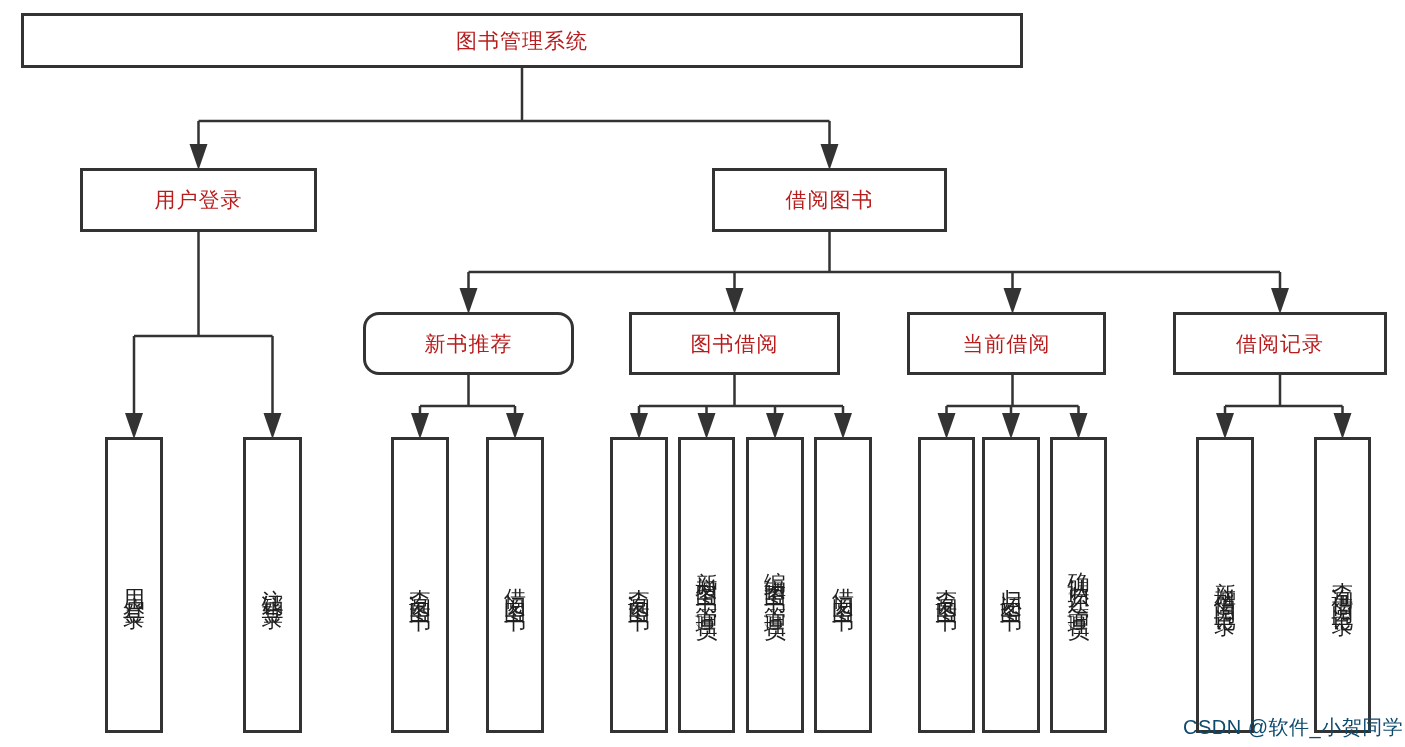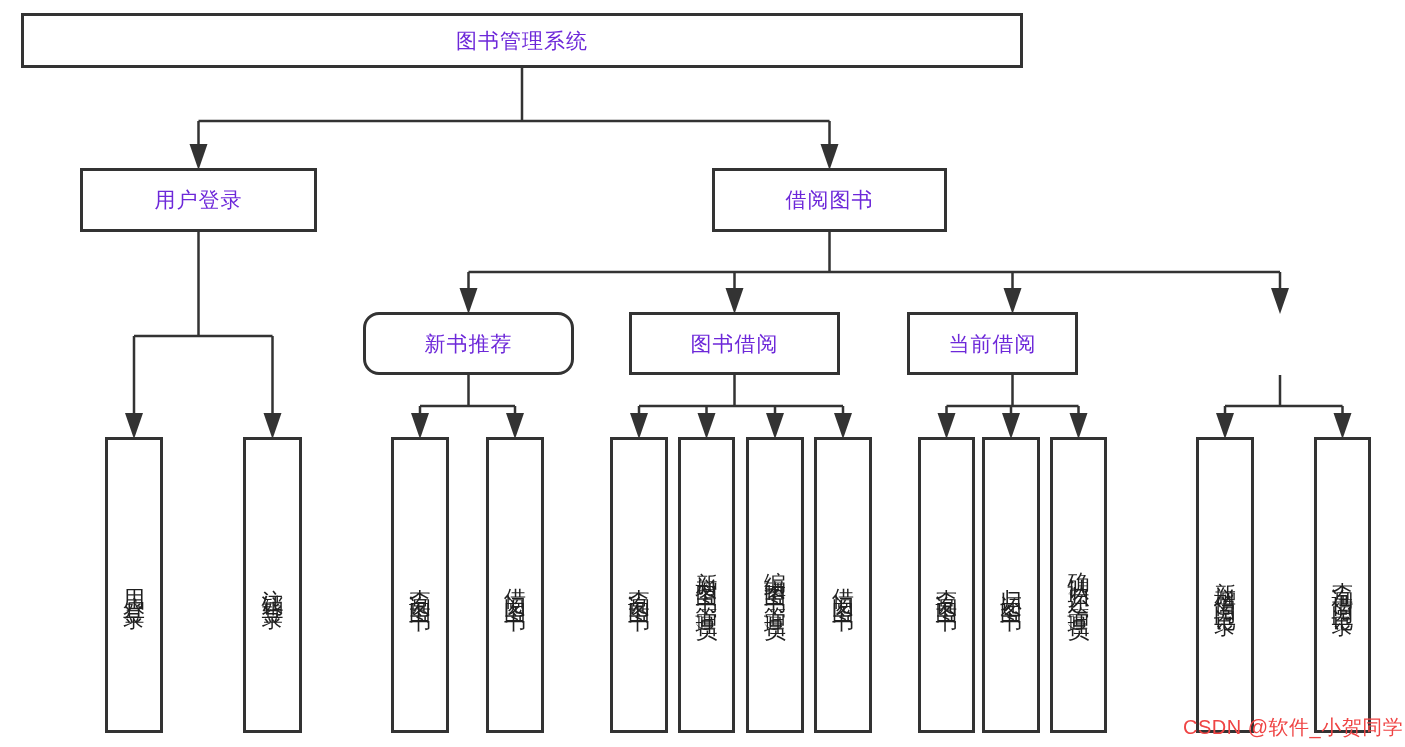--- a/index.html
+++ b/index.html
@@ -19,21 +19,21 @@
     position: absolute;
     left: 0; top: 0;
     width: 1405px; height: 747px;
     pointer-events: none;
   }
   .node {
     position: absolute;
     box-sizing: border-box;
     background: #ffffff;
     border: 3px solid #333333;
-    color: #6d28d9;
+    color: #b91c1c;
     display: flex;
     align-items: center;
     justify-content: center;
     font-size: 21px;
     letter-spacing: 1px;
     z-index: 2;
   }
   .leaf {
     position: absolute;
     box-sizing: border-box;
@@ -51,21 +51,21 @@
     font-size: 22px;
     letter-spacing: 7px;
     line-height: 1;
     white-space: nowrap;
   }
   .watermark {
     position: absolute;
     left: 1183px;
     top: 714px;
     font-size: 20px;
-    color: #ef4444;
+    color: #0c4a6e;
     white-space: nowrap;
     z-index: 3;
     letter-spacing: 0.5px;
   }
 </style>
 </head>
 <body>
 
 <div id="stage">
 
@@ -116,21 +116,22 @@
     </g>
   </svg>
 
   <div class="node" style="left:21px; top:13px; width:1002px; height:55px;">图书管理系统</div>
 
   <div class="node" style="left:80px; top:168px; width:237px; height:64px;">用户登录</div>
   <div class="node" style="left:712px; top:168px; width:235px; height:64px;">借阅图书</div>
 
   <div class="node" style="left:363px; top:312px; width:211px; height:63px;border-radius:16px;">新书推荐</div>
   <div class="node" style="left:629px; top:312px; width:211px; height:63px;">图书借阅</div>
-  <div class="node" style="left:907px; top:312px; width:171px; height:63px;">当前借阅</div>
+  <div class="node" style="left:907px; top:312px; width:199px; height:63px;">当前借阅</div>
+  <div class="node" style="left:1173px; top:312px; width:214px; height:63px;">借阅记录</div>
 
   <div class="leaf" style="left:105px; top:437px; width:58px; height:296px;">
     <span>用户登录</span>
     </div>
   <div class="leaf" style="left:243px; top:437px; width:59px; height:296px;">
     <span>注销登录</span>
     </div>
 
   <div class="leaf" style="left:391px; top:437px; width:58px; height:296px;">
     <span>查询图书</span>

